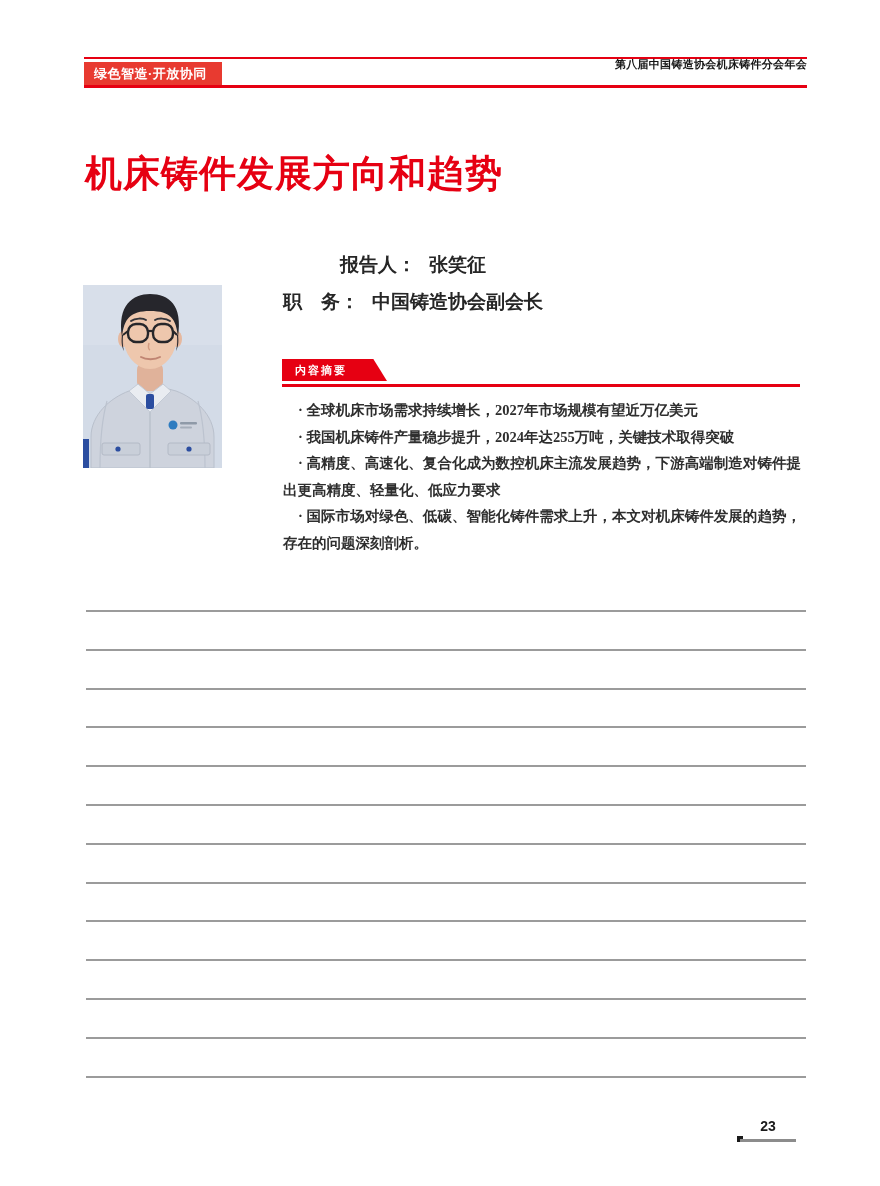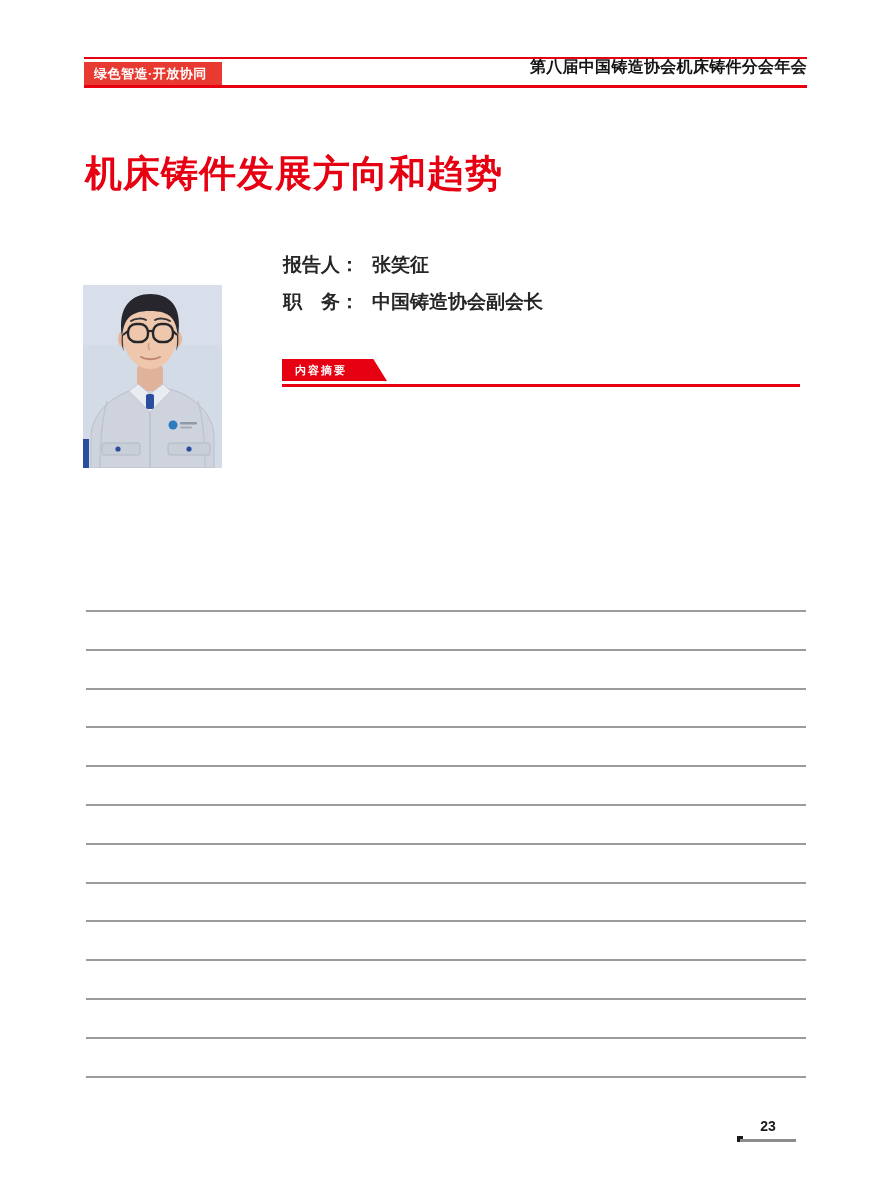--- a/index.html
+++ b/index.html
@@ -28,41 +28,41 @@
   }
   .badge{
     background:var(--badge);color:#fff;
     font-weight:bold;font-size:13px;
     height:23px;line-height:23px;
     padding:0 15px 0 10px;
     letter-spacing:0.5px;
     white-space:nowrap;
   }
   .conf{
-    font-size:16px;font-weight:bold;color:#151515;
-    padding-bottom:7px;letter-spacing:0.3px;white-space:nowrap;
+    font-size:11px;font-weight:bold;color:#151515;
+    padding-bottom:13px;letter-spacing:0.3px;white-space:nowrap;
   }
   
   .title{
     position:absolute;left:85px;top:149px;width:722px;
     text-align:left;
     font-size:37px;font-weight:bold;color:var(--accent);
     letter-spacing:1px;white-space:nowrap;
   }
   
   .photo{
     position:absolute;left:83px;top:285px;width:139px;height:183px;
     overflow:hidden;
   }
   .speaker-info{
     position:absolute;left:283px;top:252px;
     font-family:"Liberation Serif","DejaVu Serif",serif;
     font-size:19px;font-weight:bold;color:#262626;
   }
-  .speaker-row{display:flex;margin-bottom:11px;}
+  .speaker-row{display:flex;margin-bottom:11px;justify-content:center;}
   .speaker-row .label{margin-right:13px;white-space:pre;}
   
   .tab{
     position:absolute;left:282px;top:359px;width:105px;height:22px;
     background:var(--accent);
     clip-path:polygon(0 0,87% 0,100% 100%,0 100%);
     color:#ffffff;font-weight:bold;font-size:11px;line-height:22px;
     padding-left:13px;letter-spacing:2px;white-space:nowrap;
   }
   .tab-underline{
@@ -156,20 +156,26 @@
     </div>
     <div class="speaker-row">
       <span class="label">职　务：</span>
       <span class="value">中国铸造协会副会长</span>
     </div>
   </div>
 
   <div class="tab">内容摘要</div>
   <div class="tab-underline"></div>
 
+  <div class="summary">
+    <p>· 全球机床市场需求持续增长，2027年市场规模有望近万亿美元</p>
+    <p>· 我国机床铸件产量稳步提升，2024年达255万吨，关键技术取得突破</p>
+    <p>· 高精度、高速化、复合化成为数控机床主流发展趋势，下游高端制造对铸件提出更高精度、轻量化、低应力要求</p>
+    <p>· 国际市场对绿色、低碳、智能化铸件需求上升，本文对机床铸件发展的趋势，存在的问题深刻剖析。</p>
+  </div>
 
   <div class="notes">
     <div class="note-line"></div>
   <div class="note-line"></div>
       <div class="note-line"></div>
       <div class="note-line"></div>
       <div class="note-line"></div>
       <div class="note-line"></div>
       <div class="note-line"></div>
       <div class="note-line"></div>

